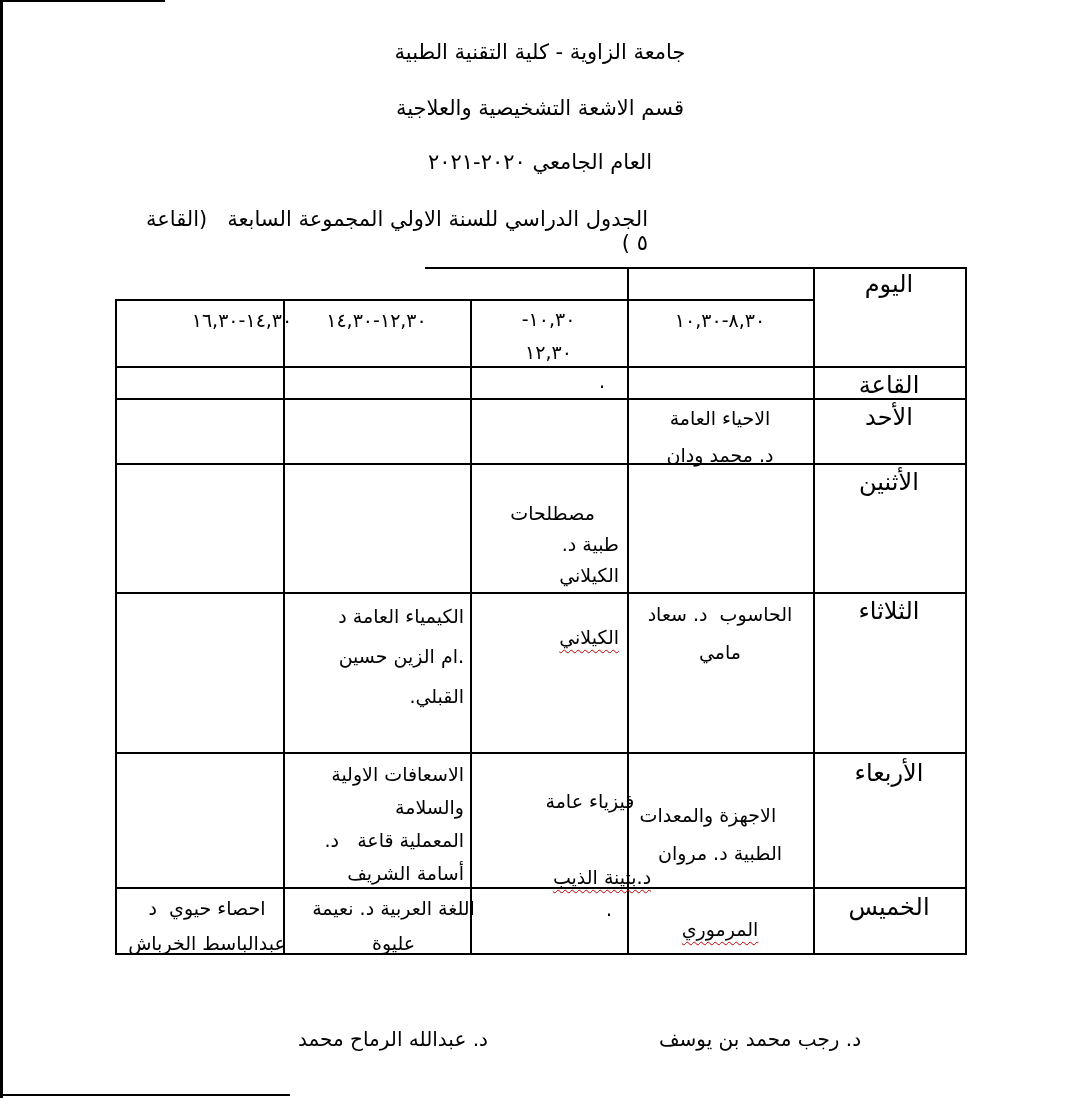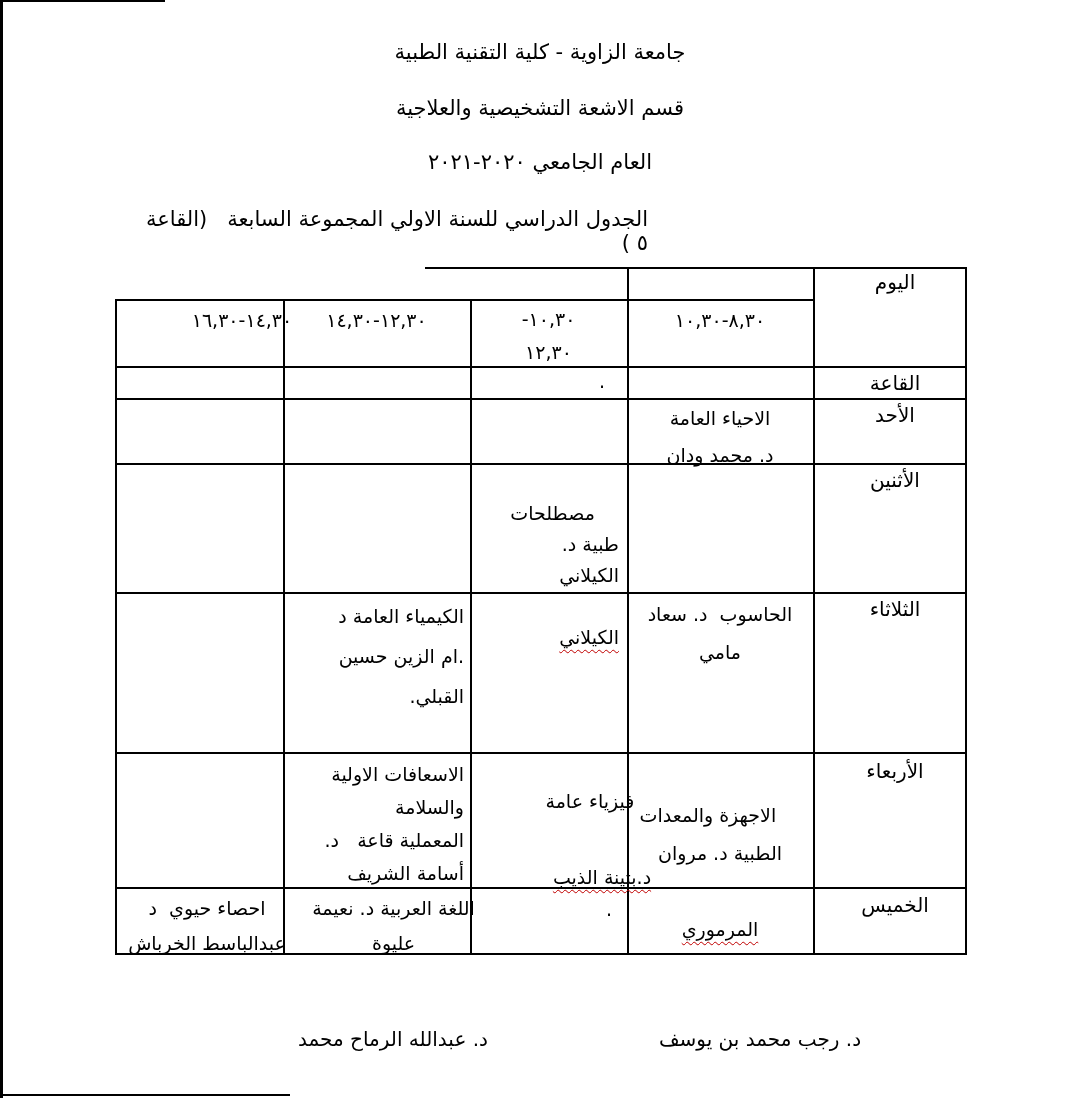--- a/index.html
+++ b/index.html
@@ -11,21 +11,21 @@
     color:#000;
     direction:rtl;
     overflow:hidden;
   }
   .hline,.vline{position:absolute;background:#000;}
   .txt{position:absolute;white-space:pre-wrap;}
   .center{text-align:center;}
   .right{text-align:right;}
   .h1{font-size:21px;}
   .cell{font-size:19px;}
-  .day{font-size:20px;padding-left:6px;}
+  .day{font-size:24px;}
   .time{font-size:19px;}
   .foot{font-size:20px;line-height:33px;}
   .foot span{display:block;}
   .lh31{line-height:31px}.lh33{line-height:33px}.lh35{line-height:35px}
   .lh37{line-height:37px}.lh38{line-height:38px}.lh40{line-height:40px}
   .misspell{
     display:block;
     text-decoration-line:underline;
     text-decoration-style:wavy;
     text-decoration-color:#c00000;

